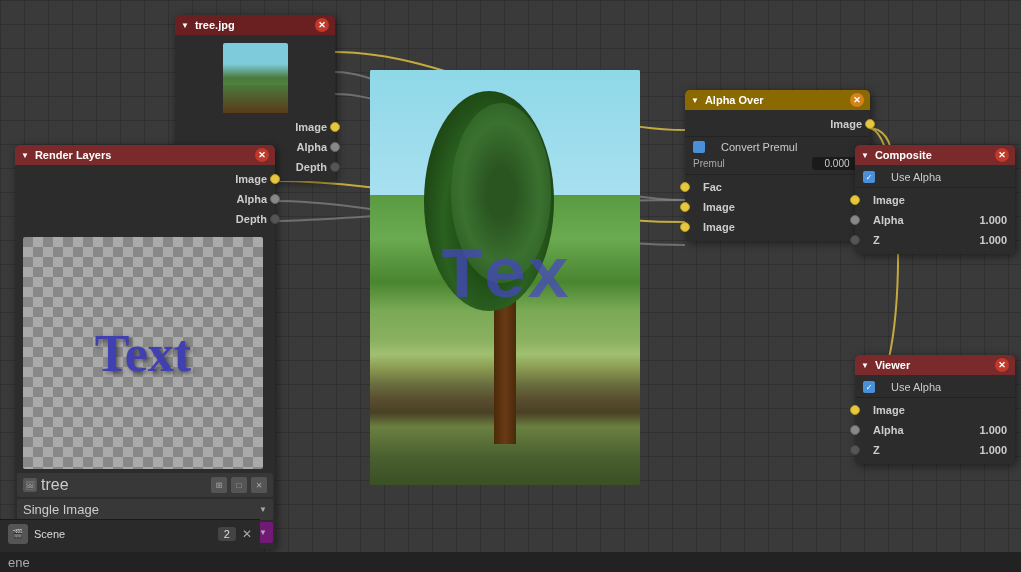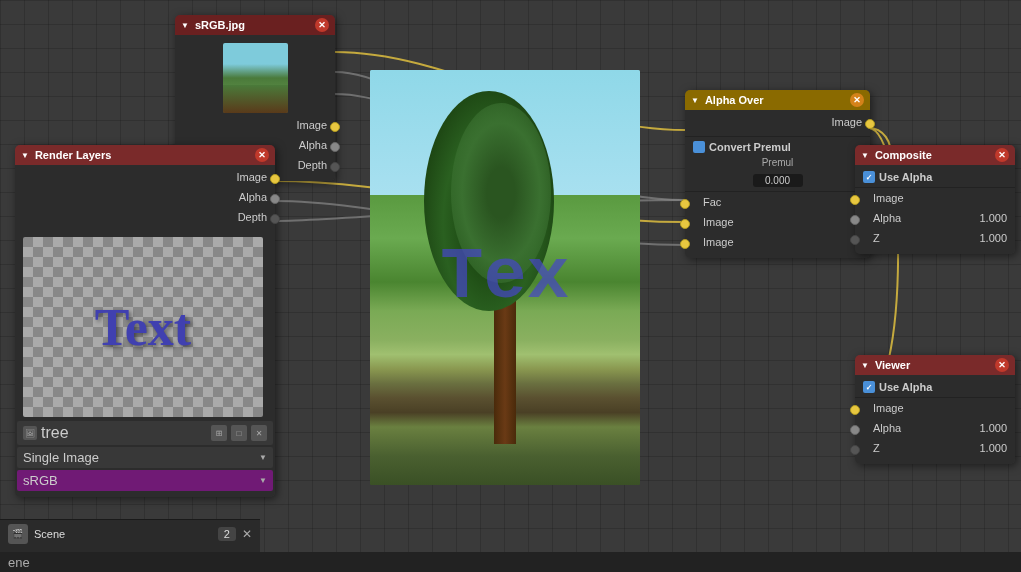--- a/index.html
+++ b/index.html
@@ -39,24 +39,25 @@
       font-size: 8px;
       margin-right: 2px;
     }
     .node-body {
       background: #2c2c2c;
       border-radius: 0 0 5px 5px;
       padding: 4px 0;
     }
     .node-row {
       display: flex;
-      align-items: flex-start;
+      align-items: center;
       padding: 2px 8px;
       position: relative;
       height: 20px;
+      font-weight: bold;
     }
     .node-row.right-align {
       justify-content: flex-end;
     }
     .node-label {
       font-size: 11px;
       color: #ccc;
     }
     
     .socket {
@@ -128,21 +129,21 @@
 
     
     .node-preview {
       margin: 4px 8px;
       position: relative;
     }
 
     
     .preview-canvas {
       width: 240px;
-      height: 180px;
+      height: 232px;
       background-color: #888;
       background-image:
         linear-gradient(45deg, #aaa 25%, transparent 25%),
         linear-gradient(-45deg, #aaa 25%, transparent 25%),
         linear-gradient(45deg, transparent 75%, #aaa 75%),
         linear-gradient(-45deg, transparent 75%, #aaa 75%);
       background-size: 20px 20px;
       background-position: 0 0, 0 10px, 10px -10px, -10px 0px;
       position: relative;
       overflow: hidden;
@@ -315,23 +316,22 @@
       font-weight: bold;
       color: rgba(70, 70, 200, 0.7);
       font-family: Liberation Mono, monospace;
       white-space: nowrap;
     }
 
     
     .checkbox-row {
       display: flex;
       align-items: center;
-      gap: 4px;
+      gap: 16px;
       padding: 2px 8px;
-      font-weight: bold;
     }
     .checkbox {
       width: 12px;
       height: 12px;
       background: #4a90d9;
       border-radius: 2px;
       display: flex;
       align-items: center;
       justify-content: center;
       font-size: 8px;
@@ -353,21 +353,20 @@
       height: 1px;
       background: #222;
       margin: 2px 0;
     }
 
     .premul-row {
       display: flex;
       align-items: center;
       padding: 2px 8px;
       gap: 6px;
-      flex-direction: column;
     }
     .premul-label { font-size: 10px; color: #aaa; flex: 1; }
     .premul-value {
       font-size: 10px;
       color: #ccc;
       background: #1a1a1a;
       padding: 1px 6px;
       border-radius: 3px;
       min-width: 50px;
       text-align: center;
@@ -420,21 +419,21 @@
   <path d="M 275 221 C 350 221, 540 200, 685 200" stroke="#888" stroke-width="2" fill="none" opacity="0.7"></path>
 
   <path d="M 868 128 C 900 128, 900 185, 855 185" stroke="#e8c740" stroke-width="2" fill="none" opacity="0.8"></path>
 
   <path d="M 868 128 C 910 128, 910 415, 855 415" stroke="#e8c740" stroke-width="2" fill="none" opacity="0.8"></path>
 </svg>
 
 <div class="node" id="node-tree">
   <div class="node-header">
     <span class="triangle">▼</span>
-    <span>sRGB.jpg</span>
+    <span>tree.jpg</span>
     <div class="node-icon">✕</div>
   </div>
   <div class="node-body">
 
     <div style="margin: 4px 8px;">
       <div class="tree-thumb">
         <div style="position:absolute;bottom:0;left:0;right:0;height:40%;background:linear-gradient(180deg,#4a7a3a,#5a3a1a);"></div>
       </div>
     </div>
     <div class="node-row right-align">

